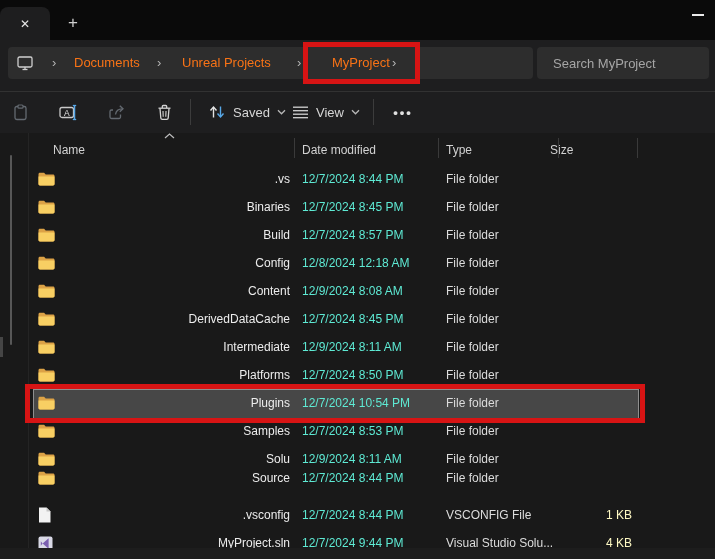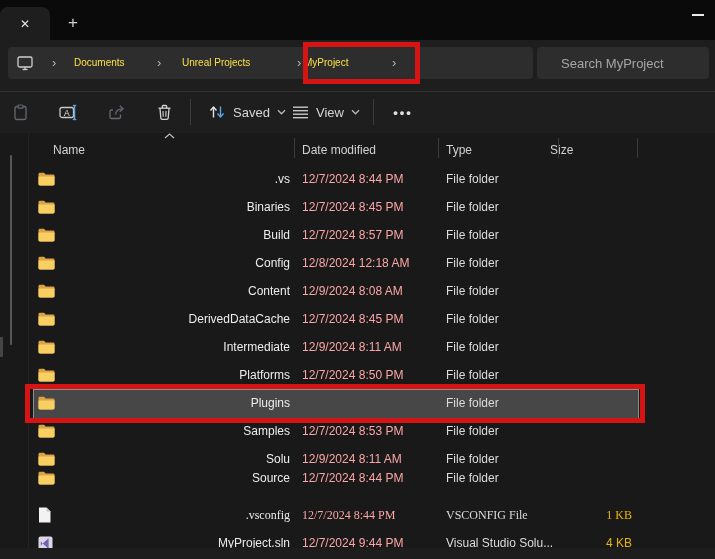--- a/index.html
+++ b/index.html
@@ -20,25 +20,25 @@
   .newtab{position:absolute; left:60px; top:10px; width:26px; height:26px; display:flex; align-items:center;
           justify-content:center; color:#cfcfcf; font-size:17px; font-weight:400; border-radius:4px;}
   .minimize{position:absolute; left:681px; top:0; width:34px; height:30px; display:flex; align-items:center; justify-content:center;}
   .minimize-line{width:12px; height:2px; background:#eaeaea;}
 
   
   .chrome{position:absolute; left:0; top:40px; width:715px; height:93px; background:var(--chrome-bg);}
   .chrome-divider{position:absolute; left:0; top:51px; width:715px; height:1px; background:#323232;}
   .addressbar{position:absolute; left:8px; top:7px; width:525px; height:32px; background:var(--field-bg); border-radius:4px;}
   .addressbar .abs{position:absolute; top:0; height:32px; line-height:32px; white-space:nowrap;}
-  .crumb{color:#fde047; font-size:10px;}
+  .crumb{color:#f97316; font-size:13px;}
   .crumb-sep{color:#b5b5b5; font-size:13px;}
   .pc-icon{display:flex; align-items:center; height:32px;}
   .searchbox{position:absolute; left:537px; top:7px; width:172px; height:32px; background:var(--field-bg);
-             border-radius:4px; border:none; outline:none; color:#fca5a5; font-size:13px; padding:0 24px;
+             border-radius:4px; border:none; outline:none; color:#fca5a5; font-size:13px; padding:0 16px;
              font-family:"Liberation Sans","DejaVu Sans",sans-serif;}
   .searchbox::placeholder{color:#a6a6a6; opacity:1;}
 
   .toolbar{position:absolute; left:0; top:52px; width:715px; height:41px; display:flex; align-items:center;}
   .tbtn{position:absolute; top:4px; height:32px; display:flex; align-items:center; justify-content:center;
         border-radius:4px; color:#d6d6d6; font-size:13px; gap:7px; padding:0 8px;}
   .tbtn.dim svg{opacity:.5;}
   .tb-divider{position:absolute; top:7px; width:1px; height:26px; background:#3c3c3c;}
   .dots{color:#e0e0e0; font-size:13px; letter-spacing:2px; font-weight:700;}
 
@@ -51,23 +51,23 @@
   .hdr-label{position:absolute; top:8px; height:18px; line-height:18px; color:#d2d2d2; font-size:12px;}
   .hdr-caret{position:absolute; left:164px; top:0;}
   .hdr-div{position:absolute; top:5px; width:1px; height:20px; background:#3a3a3a;}
 
   .frow{position:absolute; left:0; width:715px; height:28px;}
   .frow.selected::before{content:""; position:absolute; left:33px; top:0; width:604px; height:28px;
         background:var(--selection-bg); border:1px solid var(--selection-border);}
   .ric{position:absolute; left:38px; top:6px; width:18px; height:16px; display:flex; align-items:center;}
   .cell{position:absolute; top:0; height:28px; line-height:28px; font-size:12px; white-space:nowrap; overflow:hidden;}
   .c-name{left:62px; width:228px; color:#ececec;text-align:right;}
-  .c-date{left:302px; width:134px; color:#fca5a5;}
+  .c-date{left:302px; width:134px; color:#5eead4;}
   .c-type{left:446px; width:110px; color:#dcdcdc;}
-  .c-size{left:558px; width:74px; color:#eab308; text-align:right;}
+  .c-size{left:558px; width:74px; color:#fef9c3; text-align:right;}
 
   .bottombar{position:absolute; left:0; top:548px; width:715px; height:11px; background:#1d1d1d;}
 
   
   .annot{position:absolute; border:5px solid var(--annotation); pointer-events:none; z-index:50;}
   .annot-crumb{left:303px; top:42px; width:117px; height:42px;}
   .annot-row{left:25px; top:384px; width:620px; height:39px;}
 
   svg{display:block;}
 </style>
@@ -93,21 +93,21 @@
             <rect x="2" y="3" width="14" height="10" rx="1.5" fill="none" stroke="#cfcfcf" stroke-width="1.3"></rect>
             <line x1="6.5" y1="15.5" x2="11.5" y2="15.5" stroke="#cfcfcf" stroke-width="1.3"></line>
             <line x1="9" y1="13" x2="9" y2="15.5" stroke="#cfcfcf" stroke-width="1.3"></line>
           </svg>
       </span>
       <span class="abs crumb-sep" style="left:44px;">›</span>
       <span class="abs crumb" style="left:66px;">Documents</span>
       <span class="abs crumb-sep" style="left:149px;">›</span>
       <span class="abs crumb" style="left:174px;">Unreal Projects</span>
       <span class="abs crumb-sep" style="left:289px;">›</span>
-      <span class="abs crumb" style="left:296px;">MyProject</span>
+      <span class="abs crumb" style="left:324px;">MyProject</span>
       <span class="abs crumb-sep" style="left:384px;">›</span>
     </div>
     <input class="searchbox" placeholder="Search MyProject" style="">
 
     <div class="chrome-divider"></div>
 
     <div class="toolbar">
       <div class="tbtn dim" style="left:2px; width:36px;">
         <svg width="17" height="17" viewBox="0 0 17 17">
             <rect x="3" y="2.5" width="11" height="13" rx="1.8" fill="none" stroke="#a8b4c0" stroke-width="1.3"></rect>
@@ -288,20 +288,21 @@
           <span class="cell c-size"></span>
         </div>
         <div class="frow selected" style="top: 256px;">
           <span class="ric">
             <svg width="17" height="14" viewBox="0 0 17 14">
               <path d="M0.5 2.2 C0.5 1.4 1.1 0.8 1.9 0.8 H6.1 L7.7 2.5 H15.1 C15.9 2.5 16.5 3.1 16.5 3.9 V12 C16.5 12.8 15.9 13.4 15.1 13.4 H1.9 C1.1 13.4 0.5 12.8 0.5 12 Z" fill="var(--folder-back)"></path>
               <path d="M0.5 4.6 H16.5 V12 C16.5 12.8 15.9 13.4 15.1 13.4 H1.9 C1.1 13.4 0.5 12.8 0.5 12 Z" fill="var(--folder-front)"></path>
             </svg>
           </span>
           <span class="cell c-name">Plugins</span>
+          <span class="cell c-date">12/7/2024 10:54 PM</span>
           <span class="cell c-type">File folder</span>
           <span class="cell c-size"></span>
         </div>
         <div class="frow" style="top: 284px;">
           <span class="ric">
             <svg width="17" height="14" viewBox="0 0 17 14">
               <path d="M0.5 2.2 C0.5 1.4 1.1 0.8 1.9 0.8 H6.1 L7.7 2.5 H15.1 C15.9 2.5 16.5 3.1 16.5 3.9 V12 C16.5 12.8 15.9 13.4 15.1 13.4 H1.9 C1.1 13.4 0.5 12.8 0.5 12 Z" fill="var(--folder-back)"></path>
               <path d="M0.5 4.6 H16.5 V12 C16.5 12.8 15.9 13.4 15.1 13.4 H1.9 C1.1 13.4 0.5 12.8 0.5 12 Z" fill="var(--folder-front)"></path>
             </svg>
           </span>
@@ -327,21 +328,21 @@
             <svg width="17" height="14" viewBox="0 0 17 14">
               <path d="M0.5 2.2 C0.5 1.4 1.1 0.8 1.9 0.8 H6.1 L7.7 2.5 H15.1 C15.9 2.5 16.5 3.1 16.5 3.9 V12 C16.5 12.8 15.9 13.4 15.1 13.4 H1.9 C1.1 13.4 0.5 12.8 0.5 12 Z" fill="var(--folder-back)"></path>
               <path d="M0.5 4.6 H16.5 V12 C16.5 12.8 15.9 13.4 15.1 13.4 H1.9 C1.1 13.4 0.5 12.8 0.5 12 Z" fill="var(--folder-front)"></path>
             </svg>
           </span>
           <span class="cell c-name">Source</span>
           <span class="cell c-date">12/7/2024 8:44 PM</span>
           <span class="cell c-type">File folder</span>
           <span class="cell c-size"></span>
         </div>
-        <div class="frow" style="top: 368px; font-family: Liberation Serif, serif;">
+        <div class="frow" style="top: 368px;">
           <span class="ric">
             <svg width="13" height="16" viewBox="0 0 13 16">
               <path d="M1 0.5 H8.5 L12.5 4.5 V15.5 H1 Z" fill="#f2f2f2"></path>
               <path d="M8.5 0.5 L12.5 4.5 H8.5 Z" fill="#c6c6c6"></path>
             </svg>
           </span>
           <span class="cell c-name">.vsconfig</span>
           <span class="cell c-date">12/7/2024 8:44 PM</span>
           <span class="cell c-type">VSCONFIG File</span>
           <span class="cell c-size">1 KB</span>

